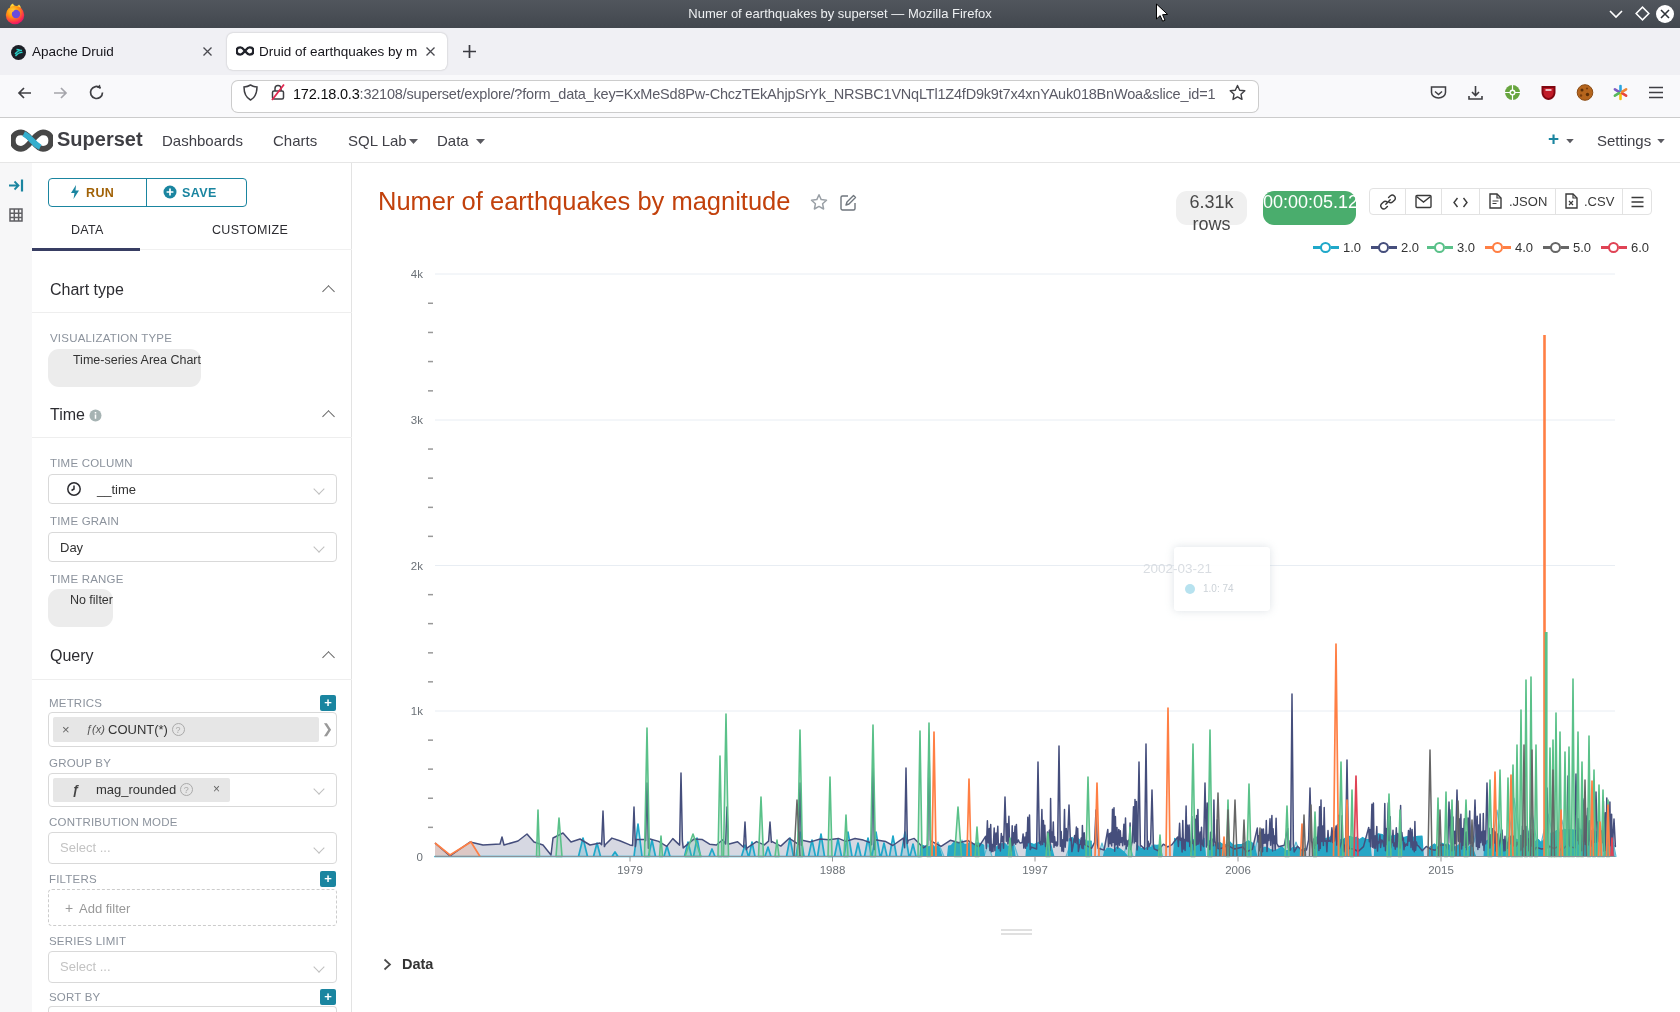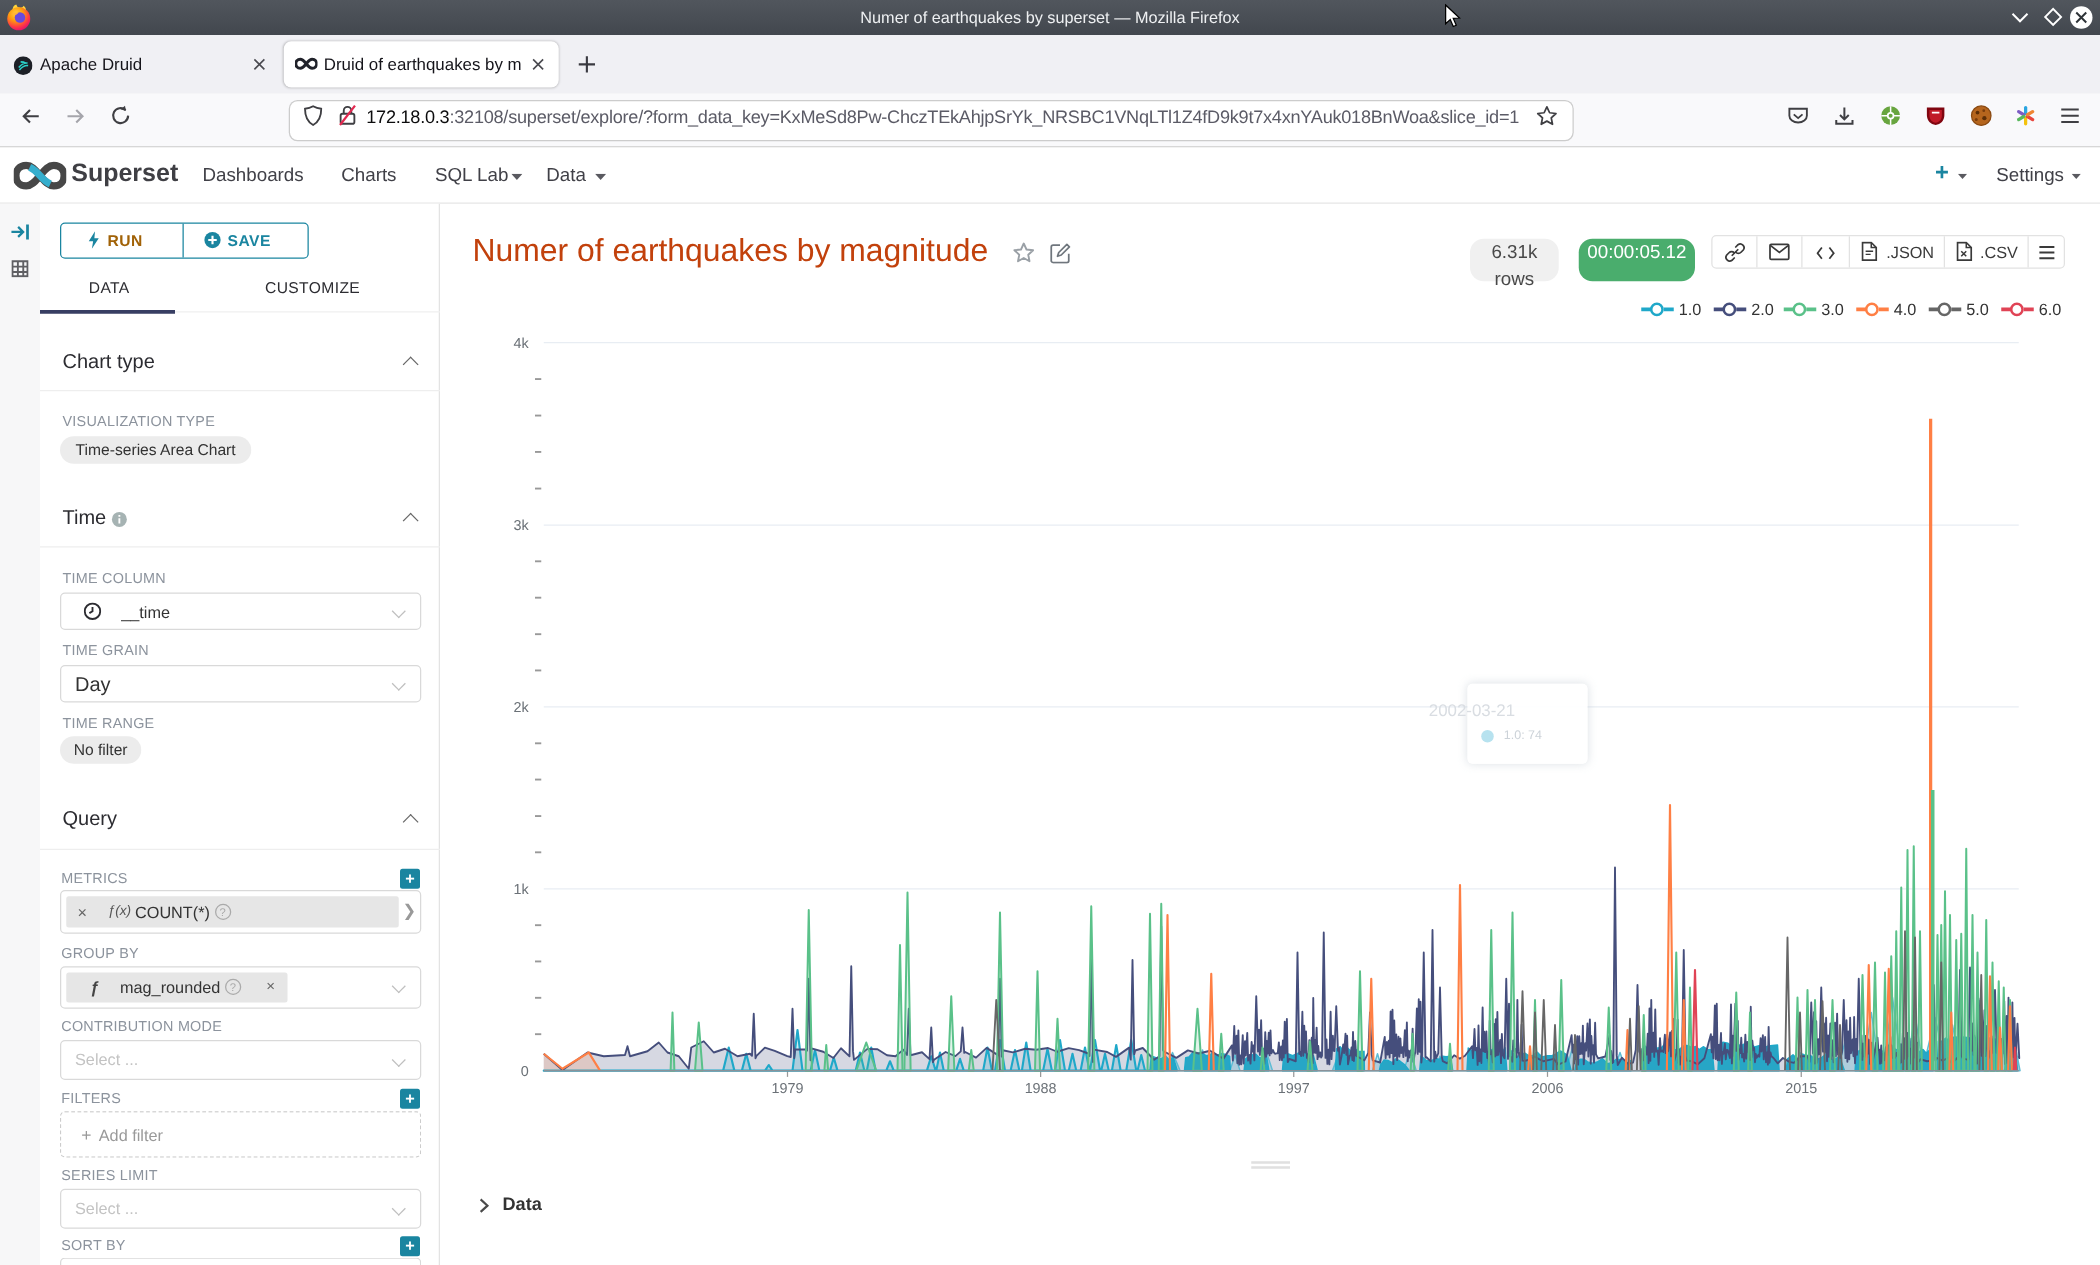--- a/index.html
+++ b/index.html
@@ -11,32 +11,32 @@
 #toolbar{position:absolute;left:0;top:75px;width:1680px;height:43px;background:#f9f9fb;border-bottom:1px solid #ccc}
 #urlbox{position:absolute;left:232px;top:81px;width:1026px;height:31px;background:#fff;border-radius:6px;box-shadow:0 0 0 1px #ccc}
 
 #snav{position:absolute;left:0;top:118px;width:1680px;height:45px;background:#fff;border-bottom:1px solid #e6e6e6}
 .navlink{position:absolute;top:132px;font-size:15px;color:#404047}
 
 #strip{position:absolute;left:0;top:163px;width:32px;height:849px;background:#f7f7f8}
 #panel{position:absolute;left:32px;top:163px;width:320px;height:849px;background:#fff;border-right:1px solid #e3e3e3}
 .seg{position:absolute;border:1px solid #1a85a0;border-radius:4px;background:#fff}
 .lbl{position:absolute;font-size:11.5px;color:#8c939d;letter-spacing:.2px}
-.pill{position:absolute;background:#ececec;border-radius:11px;height:22px;font-size:12.5px;color:#333;line-height:22px;text-align:center}
+.pill{position:absolute;background:#ececec;border-radius:11px;height:38px;font-size:12.5px;color:#333;line-height:22px;text-align:right}
 .sel{position:absolute;width:289px;height:30px;border:1px solid #d9d9d9;border-radius:4px;background:#fff;font-size:13px;color:#333}
 .caret{position:absolute;width:8px;height:8px;border-right:1.5px solid #bfbfbf;border-bottom:1.5px solid #bfbfbf;transform:rotate(45deg)}
 .chev{position:absolute;width:9px;height:9px;border-right:1.6px solid #666;border-bottom:1.6px solid #666;transform:rotate(-135deg)}
 .head{position:absolute;font-size:16px;color:#2c2c31;font-weight:500}
 .hr{position:absolute;left:0;width:320px;height:1px;background:#eee}
 .plus{position:absolute;width:16px;height:16px;background:#1a85a0;border-radius:2px;color:#fff;font-size:13px;line-height:15px;text-align:center;font-weight:700}
 .chip{position:absolute;background:#e6e6e6;border-radius:2px;font-size:13px;color:#333}
 .qmark{display:inline-block;width:13px;height:13px;border:1px solid #aaa;border-radius:50%;color:#aaa;font-size:9px;line-height:12px;text-align:center;vertical-align:1px}
 
 #ctitle{position:absolute;left:378px;top:187px;font-size:25.5px;color:#c2410c}
-.badge{position:absolute;height:34px;border-radius:11px;font-size:15px;line-height:22px;text-align:center}
+.badge{position:absolute;height:34px;border-radius:11px;font-size:18px;line-height:22px;text-align:center}
 #btngrp{position:absolute;left:1369px;top:188px;width:283px;height:27px;border:1px solid #e2e2e2;border-radius:4px;background:#fff}
 .d{position:absolute;top:189px;width:1px;height:25px;background:#e2e2e2}
 .gtxt{position:absolute;top:194px;font-size:13px;color:#3a3a3a}
 
 .leg{position:absolute;top:240px;font-size:13px;color:#333}
 .legline{position:absolute;top:245.5px;width:8px;height:3px}
 .legdot{position:absolute;top:242px;width:11px;height:11px;border-radius:50%;background:#fff;border-width:2.4px;border-style:solid}
 .legdot{}
 
 #tip{position:absolute;left:1174px;top:547px;width:96px;height:64px;background:rgba(255,255,255,.92);border-radius:4px;box-shadow:0 0 8px rgba(180,190,200,.45)}
@@ -225,21 +225,21 @@
 <div class="lbl" style="left:50px;top:457px">TIME COLUMN</div>
 <div class="sel" style="left:48px;top:474px"></div>
 <svg class="abs" style="left:67px;top:482px" width="14" height="14" viewBox="0 0 14 14">
     <circle cx="7" cy="7" r="6.2" fill="none" stroke="#2c2c31" stroke-width="1.5"></circle>
     <path d="M7 3.5 V7 L4.5 8.5" stroke="#2c2c31" stroke-width="1.5" fill="none"></path>
   </svg>
 <div class="abs" style="left:97px;top:482px;font-size:13px;color:#333">__time</div>
 <div class="caret" style="left:315px;top:485px"></div>
 <div class="lbl" style="left:50px;top:515px">TIME GRAIN</div>
 <div class="sel" style="left:48px;top:532px"></div>
-<div class="abs" style="left:60px;top:540px;font-size:16px;color:#333">Day</div>
+<div class="abs" style="left:60px;top:540px;font-size:13px;color:#333">Day</div>
 <div class="caret" style="left:315px;top:543px"></div>
 <div class="lbl" style="left:50px;top:573px">TIME RANGE</div>
 <div class="pill" style="left:48px;top:589px;width:65px">No filter</div>
 
 <div class="head" style="left:50px;top:647px">Query</div>
 <div class="chev" style="left:324px;top:653px"></div>
 <div class="hr" style="left:32px;top:679px"></div>
 <div class="lbl" style="left:49px;top:697px">METRICS</div>
 <div class="plus" style="left:320px;top:695px">+</div>
 <div class="sel" style="left:48px;top:712px;height:35px"></div>

